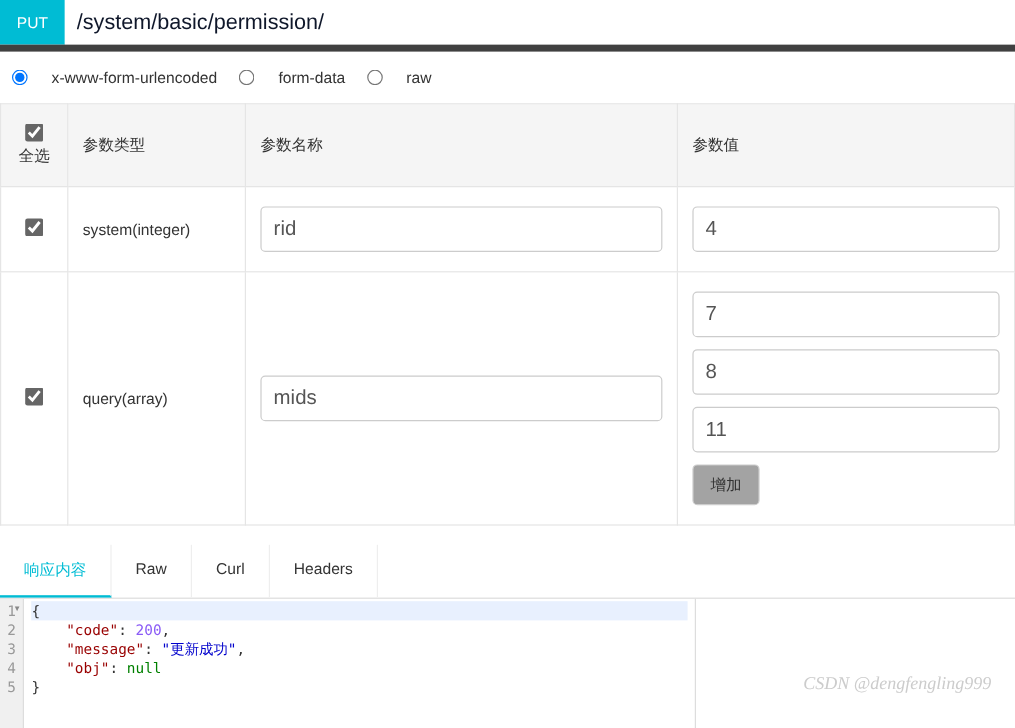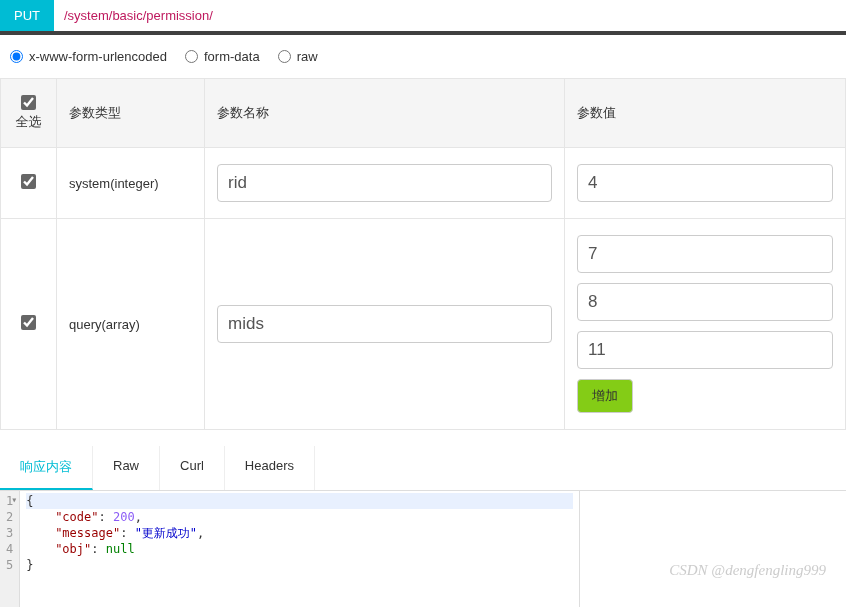--- a/index.html
+++ b/index.html
@@ -1,35 +1,35 @@
 <!DOCTYPE html>
 <html><head>
   <meta charset="utf-8">
   <style>
     * { box-sizing: border-box; margin: 0; padding: 0; }
     body { font-family: "Microsoft YaHei", Arial, sans-serif; font-size: 13px; color: #333; background: #fff; width: 846px; }
     
-    .url-bar { display: flex; border-bottom: 4px solid #404040; justify-content: flex-end; }
+    .url-bar { display: flex; border-bottom: 6px solid #404040; justify-content: flex-end; }
     .method-badge { background: #00bcd4; color: #fff; padding: 7px 14px; font-size: 13px; display: flex; align-items: center; }
-    .url-input { flex: 1; border: none; padding: 8px 10px; font-size: 13px; outline: none; color: #be185d; }
+    .url-input { flex: 1; border: none; padding: 8px 10px; font-size: 18px; outline: none; color: #0f172a; }
     
     .body-type { padding: 14px 10px; display: flex; gap: 18px; font-size: 13px; }
-    .radio-option { display: flex; align-items: center; gap: 6px; cursor: pointer; }
+    .radio-option { display: flex; align-items: center; gap: 20px; cursor: pointer; }
     .radio-option input { margin: 0; }
     
     .params-table { width: 100%; border-collapse: collapse; border-top: 1px solid #6d28d9; }
     .params-table th { background: #f5f5f5; text-align: left; padding: 16px 12px; font-weight: normal; color: #333; border: 1px solid #e5e5e5; }
     .params-table td { padding: 16px 12px; border: 1px solid #e5e5e5; vertical-align: middle; }
     .params-table th:first-child, .params-table td:first-child { width: 56px; text-align: center; }
     .params-table th:nth-child(2), .params-table td:nth-child(2) { width: 148px; }
     .params-table th:nth-child(3), .params-table td:nth-child(3) { width: 360px; }
     .checkbox-cell input { width: 15px; height: 15px; accent-color: #666; }
     .param-input { width: 100%; padding: 8px 10px; border: 1px solid #ccc; border-radius: 4px; font-size: 17px; outline: none; color: #555; }
     .array-values { display: flex; flex-direction: column; gap: 10px; }
-    .add-btn { padding: 7px 14px; border: 1px solid #ccc; border-radius: 4px; background: #84cc16; cursor: pointer; font-size: 13px; color: #333; width: fit-content; }
+    .add-btn { padding: 7px 14px; border: 1px solid #ccc; border-radius: 4px; background: #a3a3a3; cursor: pointer; font-size: 13px; color: #333; width: fit-content; }
     
     .response-tabs { display: flex; border-bottom: 1px solid #ddd; margin-top: 16px; }
     .tab { padding: 12px 20px; cursor: pointer; color: #333; font-size: 13px; border-right: 1px solid #eee; }
     .tab.active { color: #00bcd4; border-bottom: 2px solid #00bcd4; }
     
     .code-area { display: flex; font-family: Consolas, monospace; font-size: 12px; min-height: 160px; border-right: 1px solid #ddd; width: 580px; }
     .gutter { background: #f0f0f0; color: #999; padding: 2px 6px; text-align: right; user-select: none; line-height: 1.4; border-right: 1px solid #ddd; }
     .gutter div { height: 16px; }
     .gutter .fold { position: relative; }
     .gutter .fold::after { content: "▾"; font-size: 10px; color: #888; position: absolute; right: -4px; }

